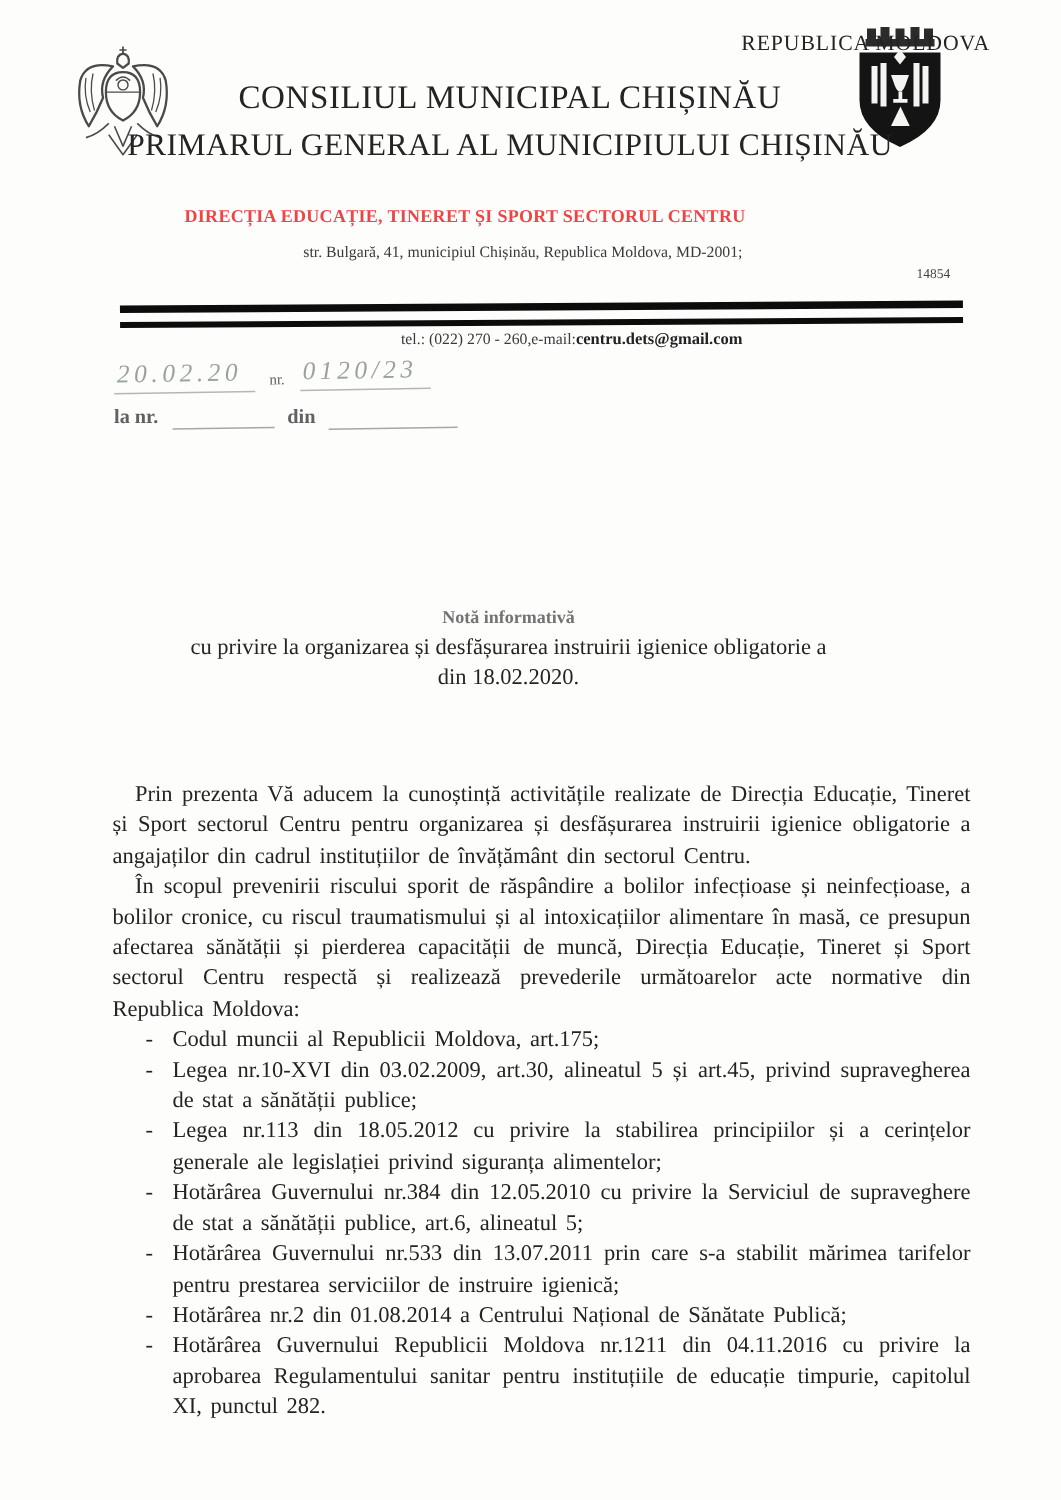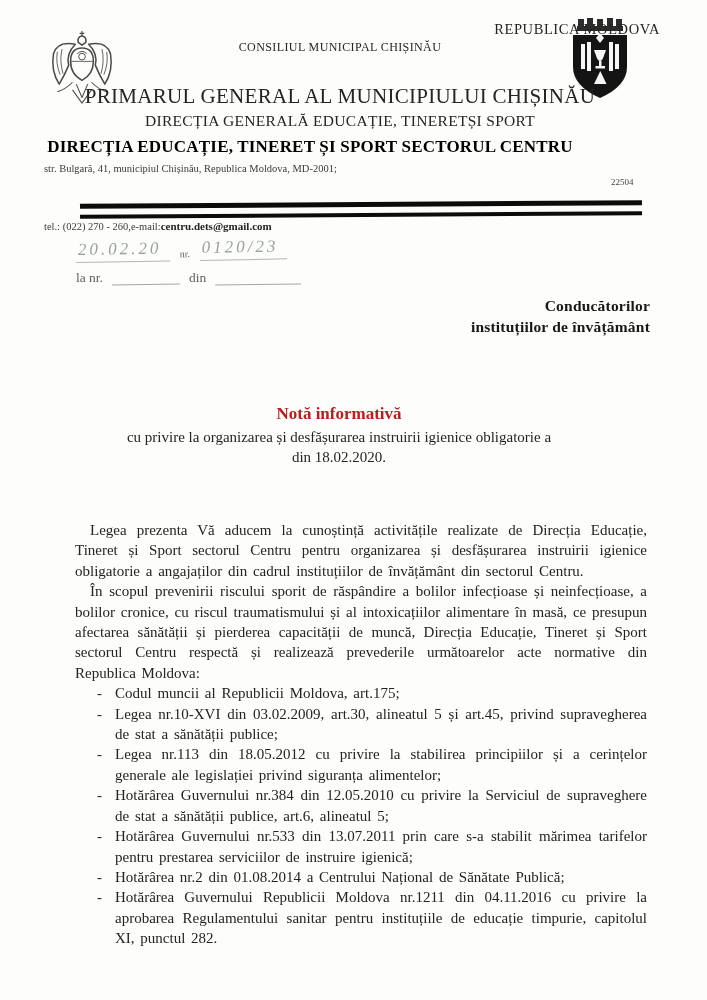--- a/index.html
+++ b/index.html
@@ -6,49 +6,49 @@
   .page {
     position:relative; width:707px; height:1000px; margin:0 auto;
     background:#fdfdfc; overflow:hidden;
     font-family:"Liberation Serif", serif; color:#1f1f1f;
   }
   
   .emblem-left  { position:absolute; left:44px;  top:24px; width:76px; height:88px; }
   .emblem-right { position:absolute; left:556px; top:14px; width:88px; height:94px; }
   .hdr { position:absolute; left:20px; width:640px; text-align:center; white-space:nowrap; color:#242424; }
   .hdr-1 { top:21px;  font-size:14.5px; letter-spacing:0.6px;text-align:right; }
-  .hdr-2 { top:40px;  font-size:12px;   letter-spacing:0.4px; }
+  .hdr-2 { top:52px;  font-size:22px;   letter-spacing:0.4px; }
   .hdr-3 { top:84px;  font-size:21px; letter-spacing:0.3px; }
   .hdr-4 { top:112px; font-size:15.5px; letter-spacing:0.3px; }
-  .hdr-5 { left:0; width:620px; top:137px; font-size:17px; font-weight:bold; letter-spacing:0.2px; color:#000000; }
-  .addr  { position:absolute; left:44px; width:475px; text-align:left; color:#3a3a3a; }
+  .hdr-5 { left:0; width:620px; top:137px; font-size:12px; font-weight:bold; letter-spacing:0.2px; color:#ef4444; }
+  .addr  { position:absolute; left:20px; width:475px; text-align:right; color:#3a3a3a; }
   .addr-1 { top:163px; font-size:10.5px; }
   .addr-2 { top:176px; font-size:10.5px;margin-top:44px; }
   .addr-2 b { font-size:11px; color:#222; }
   .reg-no { position:absolute; left:611px; top:177px; font-size:9px; color:#444; }
   .rules { position:absolute; left:80px; top:202px; width:562px; transform:rotate(-0.35deg); }
   .rules .bar { height:4.5px; background:#0c0c0c; }
   .rules .bar + .bar { margin-top:6px; }
   
   .reg { position:absolute; left:76px; top:238px; }
   .reg-row1 { display:flex; align-items:flex-end; transform:rotate(-1deg); }
   .hand {
     font-style:italic; color:#99a39d; font-size:17px; letter-spacing:3px;
     border-bottom:1px solid #b3b8b4; padding:0 8px 2px 2px; line-height:20px;
   }
   .nr-label { color:#5e6361; font-size:10px; margin:0 10px 2px 10px; }
-  .reg-row2 { margin-top:9px; color:#5e6361; font-size:13.5px; display:flex; align-items:center; }
+  .reg-row2 { margin-top:9px; color:#5e6361; font-size:13.5px; display:flex; align-items:flex-end;font-weight:bold; }
   .blank { display:inline-block; border-bottom:1px solid #a3a9a4; height:13px; margin:0 9px; transform:rotate(-0.8deg); }
   .blank-a { width:68px; } .blank-b { width:86px; }
   
   .recipient { position:absolute; left:330px; top:296px; width:320px; text-align:right;
                font-weight:bold; font-size:15.5px; line-height:20.5px; color:#171717; letter-spacing:0.2px; }
   
   .title-block { position:absolute; left:30px; top:404px; width:618px; text-align:center; }
-  .title-head { font-weight:bold; font-size:17px; color:#b91c1c; margin-bottom:4px; }
+  .title-head { font-weight:bold; font-size:12px; color:#737373; margin-bottom:4px; }
   .title-sub  { font-size:15px; line-height:19.5px; color:#242424; }
   
   .body-block { position:absolute; left:75px; top:520px; width:572px;
                 font-size:15px; line-height:20.4px; text-align:justify;
                 color:#232323; word-spacing:2px; }
   .body-block p { margin:0; text-indent:15px; }
   .acts { list-style:none; margin:0; padding:0; }
   .acts li { position:relative; padding-left:40px; text-indent:0; }
   .acts li::before { content:"-"; position:absolute; left:22px; top:0; }
 </style>
@@ -97,58 +97,53 @@
         <rect x="42" y="47" width="2.5" height="5"></rect>
         <rect x="38.5" y="52" width="9.5" height="2.5"></rect>
         <path d="M43.3 57 l-6.3 13 h12.5 z"></path>
       </g>
     </svg>
   </div>
 
   <div class="hdr hdr-1">REPUBLICA MOLDOVA</div>
   <div class="hdr hdr-2">CONSILIUL MUNICIPAL CHIȘINĂU</div>
   <div class="hdr hdr-3">PRIMARUL GENERAL AL MUNICIPIULUI CHIȘINĂU</div>
-  <div class="hdr hdr-4">DIRECȚIA GENERALĂ EDUCAȚIE, TINERETȘI SPORT</div>
   <div class="hdr hdr-5">DIRECȚIA EDUCAȚIE, TINERET ȘI SPORT SECTORUL CENTRU</div>
   <div class="addr addr-1">str. Bulgară, 41,  municipiul Chișinău, Republica Moldova, MD-2001;</div>
   <div class="addr addr-2"><span>tel.: (022) 270 - 260,e-mail:</span><b>centru.dets@gmail.com</b></div>
-  <div class="reg-no">22504</div>
+  <div class="reg-no">14854</div>
 
   <div class="rules">
     <div class="bar"></div>
     <div class="bar"></div>
   </div>
 
   <div class="reg">
     <div class="reg-row1">
       <span class="hand">20.02.20</span>
       <span class="nr-label">nr.</span>
       <span class="hand">0120/23</span>
     </div>
     <div class="reg-row2">
       <span>la nr.</span>
       <span class="blank blank-a"></span>
       <span>din</span>
       <span class="blank blank-b"></span>
     </div>
   </div>
 
-  <div class="recipient">
-    <div>Conducătorilor</div>
-    <div>instituțiilor de învățământ</div>
-  </div>
 
   <div class="title-block">
     <div class="title-head">Notă informativă</div>
     <div class="title-sub">cu privire la organizarea și desfășurarea instruirii igienice obligatorie a</div>
     <div class="title-sub">din 18.02.2020.</div>
   </div>
 
   <div class="body-block">
-    <p>Legea prezenta Vă aducem la cunoștință activitățile realizate de Direcția Educație, Tineret și Sport sectorul Centru pentru organizarea și desfășurarea instruirii igienice obligatorie a angajaților din cadrul instituțiilor de învățământ din sectorul Centru.</p>
+    <p>Prin prezenta Vă aducem la cunoștință activitățile realizate de Direcția Educație, Tineret și Sport sectorul Centru pentru organizarea și desfășurarea instruirii igienice obligatorie a angajaților din cadrul instituțiilor de învățământ din sectorul Centru.</p>
     <p>În scopul prevenirii riscului sporit de răspândire a bolilor infecțioase și neinfecțioase, a bolilor cronice, cu riscul traumatismului și al intoxicațiilor alimentare în masă, ce presupun afectarea sănătății și pierderea capacității de muncă, Direcția Educație, Tineret și Sport sectorul Centru respectă și realizează prevederile următoarelor acte normative din Republica Moldova:</p>
     <ul class="acts">
       <li>Codul muncii al Republicii Moldova, art.175;</li>
       <li>Legea nr.10-XVI din 03.02.2009, art.30, alineatul 5 și art.45, privind supravegherea de stat a sănătății publice;</li>
       <li>Legea nr.113 din 18.05.2012 cu privire la stabilirea principiilor și a cerințelor generale ale legislației privind siguranța alimentelor;</li>
       <li>Hotărârea Guvernului nr.384 din 12.05.2010 cu privire la Serviciul de supraveghere de stat a sănătății publice, art.6, alineatul 5;</li>
       <li>Hotărârea Guvernului nr.533 din 13.07.2011 prin care s-a stabilit mărimea tarifelor pentru prestarea serviciilor de instruire igienică;</li>
       <li>Hotărârea nr.2 din 01.08.2014 a Centrului Național de Sănătate Publică;</li>
       <li>Hotărârea Guvernului Republicii Moldova nr.1211 din 04.11.2016 cu privire la aprobarea Regulamentului sanitar pentru instituțiile de educație timpurie, capitolul XI, punctul 282.</li>
     </ul>

